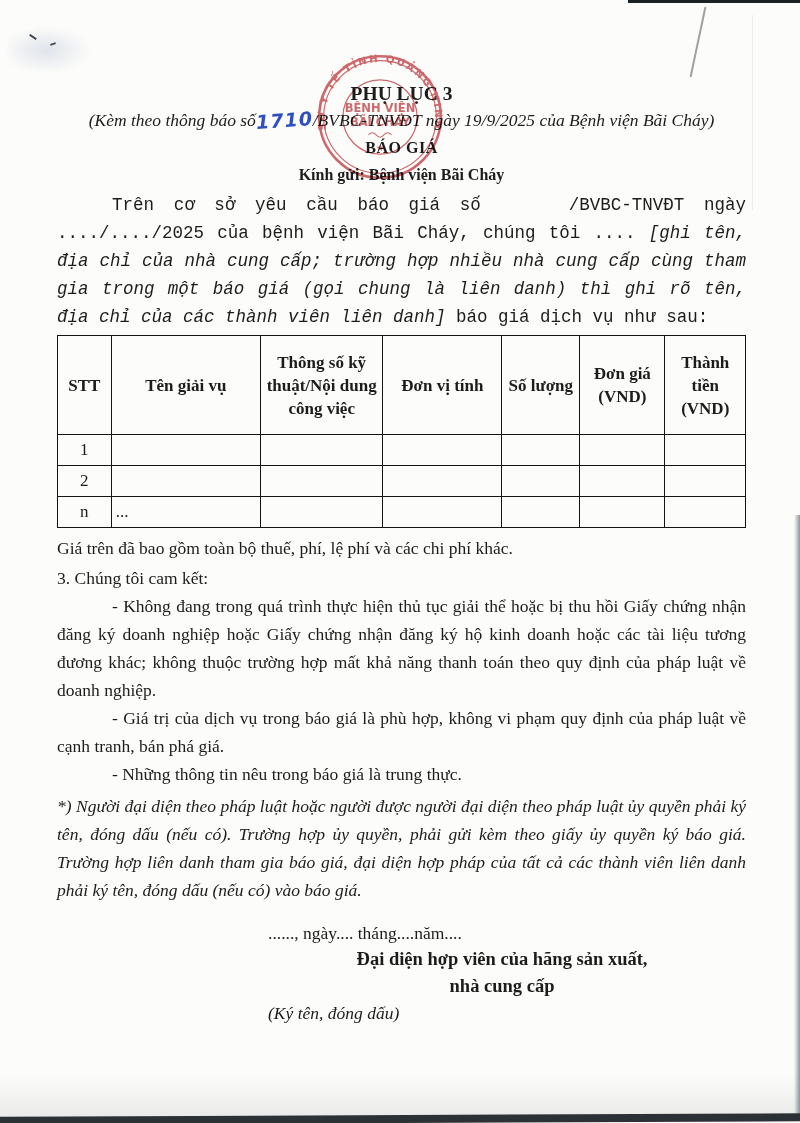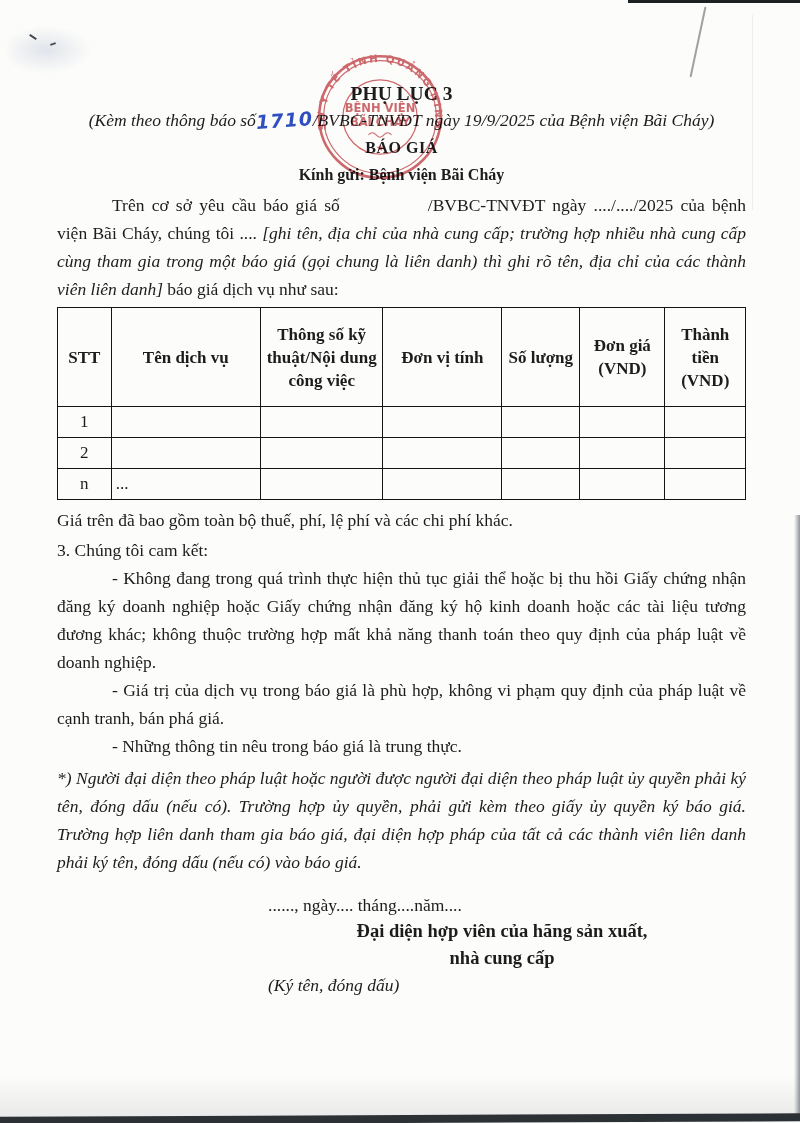--- a/index.html
+++ b/index.html
@@ -93,39 +93,39 @@
     <text x="100" y="153" text-anchor="middle" font-size="15" fill="#c5494f">★</text>
   </svg>
 
   <div class="content">
 
     <div class="center hdr-appendix">PHỤ LỤC 3</div>
     <div class="center hdr-sub"><span>(Kèm theo thông báo số</span><span class="hand-number">1710</span><span>/BVBC-TNVĐT ngày 19/9/2025 của Bệnh viện Bãi Cháy)</span></div>
     <div class="center hdr-doc-title">BÁO GIÁ</div>
     <div class="center hdr-salutation">Kính gửi: Bệnh viện Bãi Cháy</div>
 
-    <p class="indent" style="margin-top:3px;"><span>Trên cơ sở yêu cầu báo giá số</span><span class="gap-blank"></span><span>/BVBC-TNVĐT ngày ..../..../2025 của bệnh viện Bãi Cháy, chúng tôi ....</span>
+    <p class="indent" style="margin-top:3px;font-family:Liberation Mono, monospace;"><span>Trên cơ sở yêu cầu báo giá số</span><span class="gap-blank"></span><span>/BVBC-TNVĐT ngày ..../..../2025 của bệnh viện Bãi Cháy, chúng tôi ....</span>
       <em>[ghi tên, địa chỉ của nhà cung cấp; trường hợp nhiều nhà cung cấp cùng tham gia trong một báo giá (gọi chung là liên danh) thì ghi rõ tên, địa chỉ của các thành viên liên danh]</em>
       <span>báo giá dịch vụ như sau:</span></p>
 
 
     <table class="quote">
       <colgroup>
         <col style="width:7.8%">
           <col style="width:21.7%">
           <col style="width:17.8%">
         <col style="width:17.3%">
           <col style="width:11.3%">
           <col style="width:12.4%">
           <col style="width:11.7%">
       </colgroup>
       <thead>
         <tr>
           <th>STT</th>
-          <th>Tên dịch vụ</th>
+          <th>Tên giải vụ</th>
           <th>Thông số kỹ thuật/Nội dung công việc</th>
           <th>Đơn vị tính</th>
           <th>Số lượng</th>
           <th>Đơn giá (VND)</th>
           <th>Thành tiền (VND)</th>
         </tr>
       </thead>
       <tbody>
         <tr>
           <td class="c">1</td>

